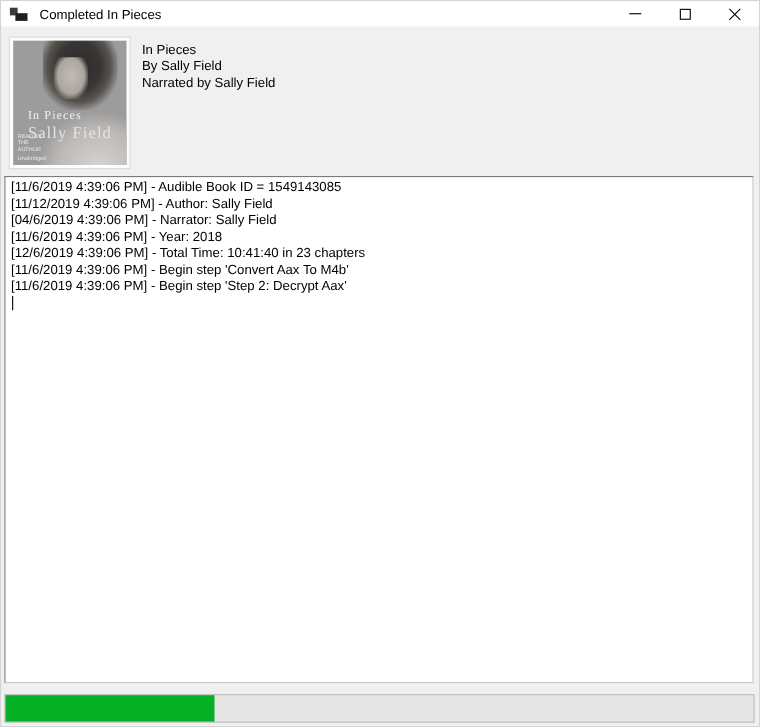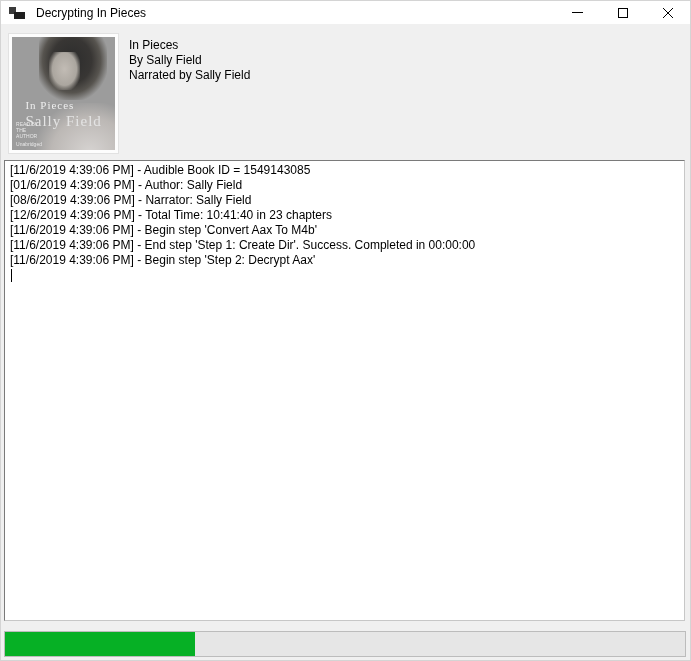--- a/index.html
+++ b/index.html
@@ -127,21 +127,21 @@
 </head>
 <body>
 
 <div class="window">
 
   <div class="titlebar">
     <span class="app-icon">
       <i class="sq1"></i>
         <i class="sq2"></i>
     </span>
-    <span class="title-text">Decrypting In Pieces</span>
+    <span class="title-text">Completed In Pieces</span>
     <div class="controls">
       <div class="ctrl" title="Minimize">
         <span class="glyph-min"></span>
       </div>
       <div class="ctrl" title="Maximize">
         <span class="glyph-max"></span>
       </div>
       <div class="ctrl" title="Close">
         <span class="glyph-close">
           <svg width="12" height="12" viewBox="0 0 12 12">
@@ -165,25 +165,25 @@
 
   <div class="bookinfo">
     <div>In Pieces</div>
     <div>By Sally Field</div>
     <div>Narrated by Sally Field</div>
   </div>
 
   <div class="logbox">
     <div id="log-lines">
         <div class="log-line">[11/6/2019 4:39:06 PM] - Audible Book ID = 1549143085</div>
-        <div class="log-line">[01/6/2019 4:39:06 PM] - Author: Sally Field</div>
-        <div class="log-line">[08/6/2019 4:39:06 PM] - Narrator: Sally Field</div>
+        <div class="log-line">[11/12/2019 4:39:06 PM] - Author: Sally Field</div>
+        <div class="log-line">[04/6/2019 4:39:06 PM] - Narrator: Sally Field</div>
+        <div class="log-line">[11/6/2019 4:39:06 PM] - Year: 2018</div>
         <div class="log-line">[12/6/2019 4:39:06 PM] - Total Time: 10:41:40 in 23 chapters</div>
         <div class="log-line">[11/6/2019 4:39:06 PM] - Begin step 'Convert Aax To M4b'</div>
-        <div class="log-line">[11/6/2019 4:39:06 PM] - End step 'Step 1: Create Dir'. Success. Completed in 00:00:00</div>
         <div class="log-line">[11/6/2019 4:39:06 PM] - Begin step 'Step 2: Decrypt Aax'</div>
       </div>
     <div class="caret"></div>
   </div>
 
   <div class="progressbar">
     <div class="progress-fill" id="progress-fill" style="width: 28%;"></div>
   </div>
 
 </div>

